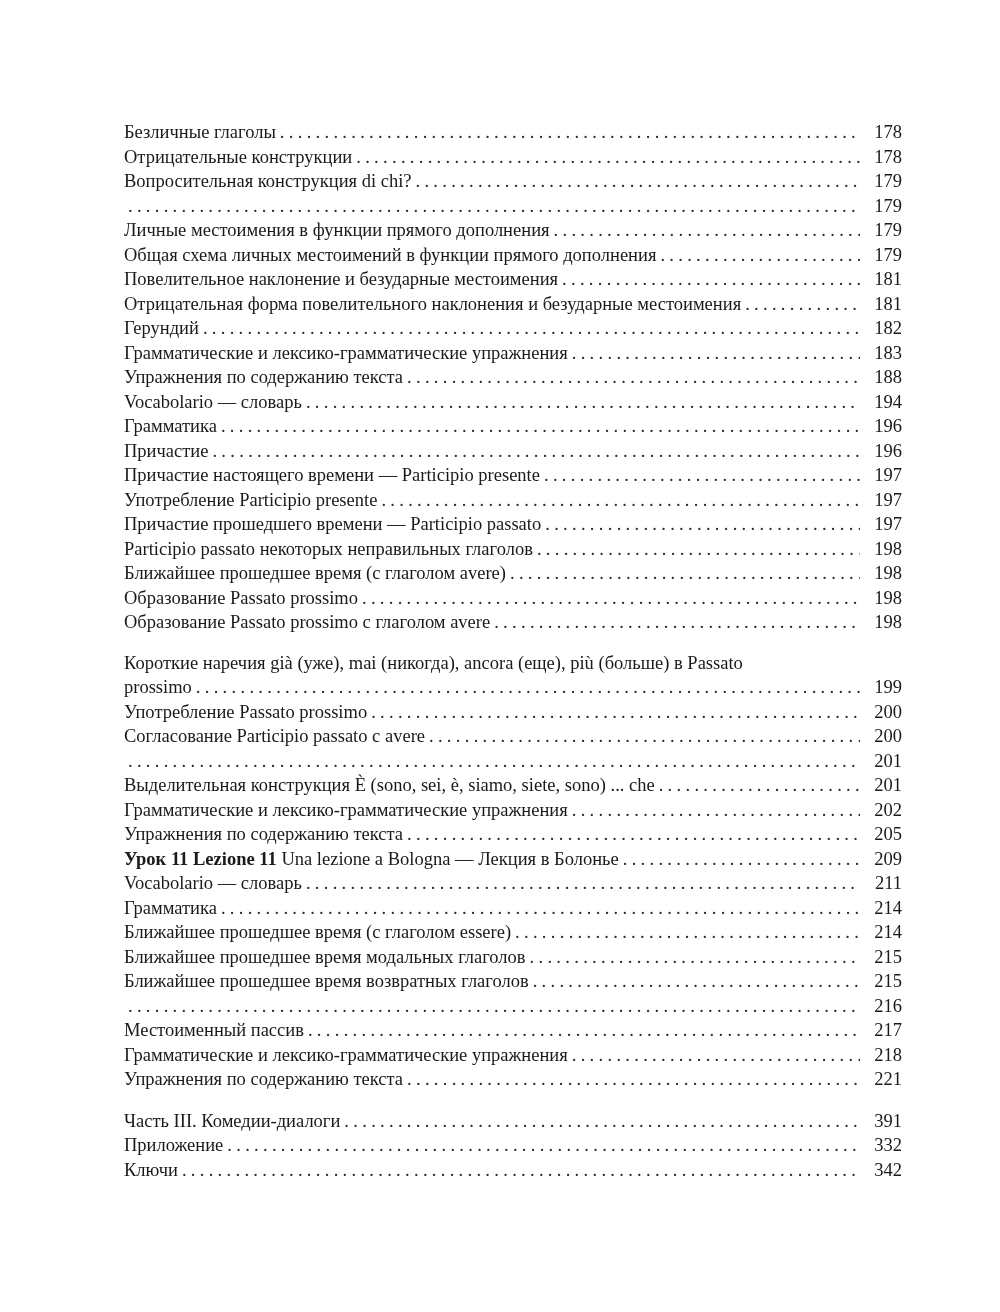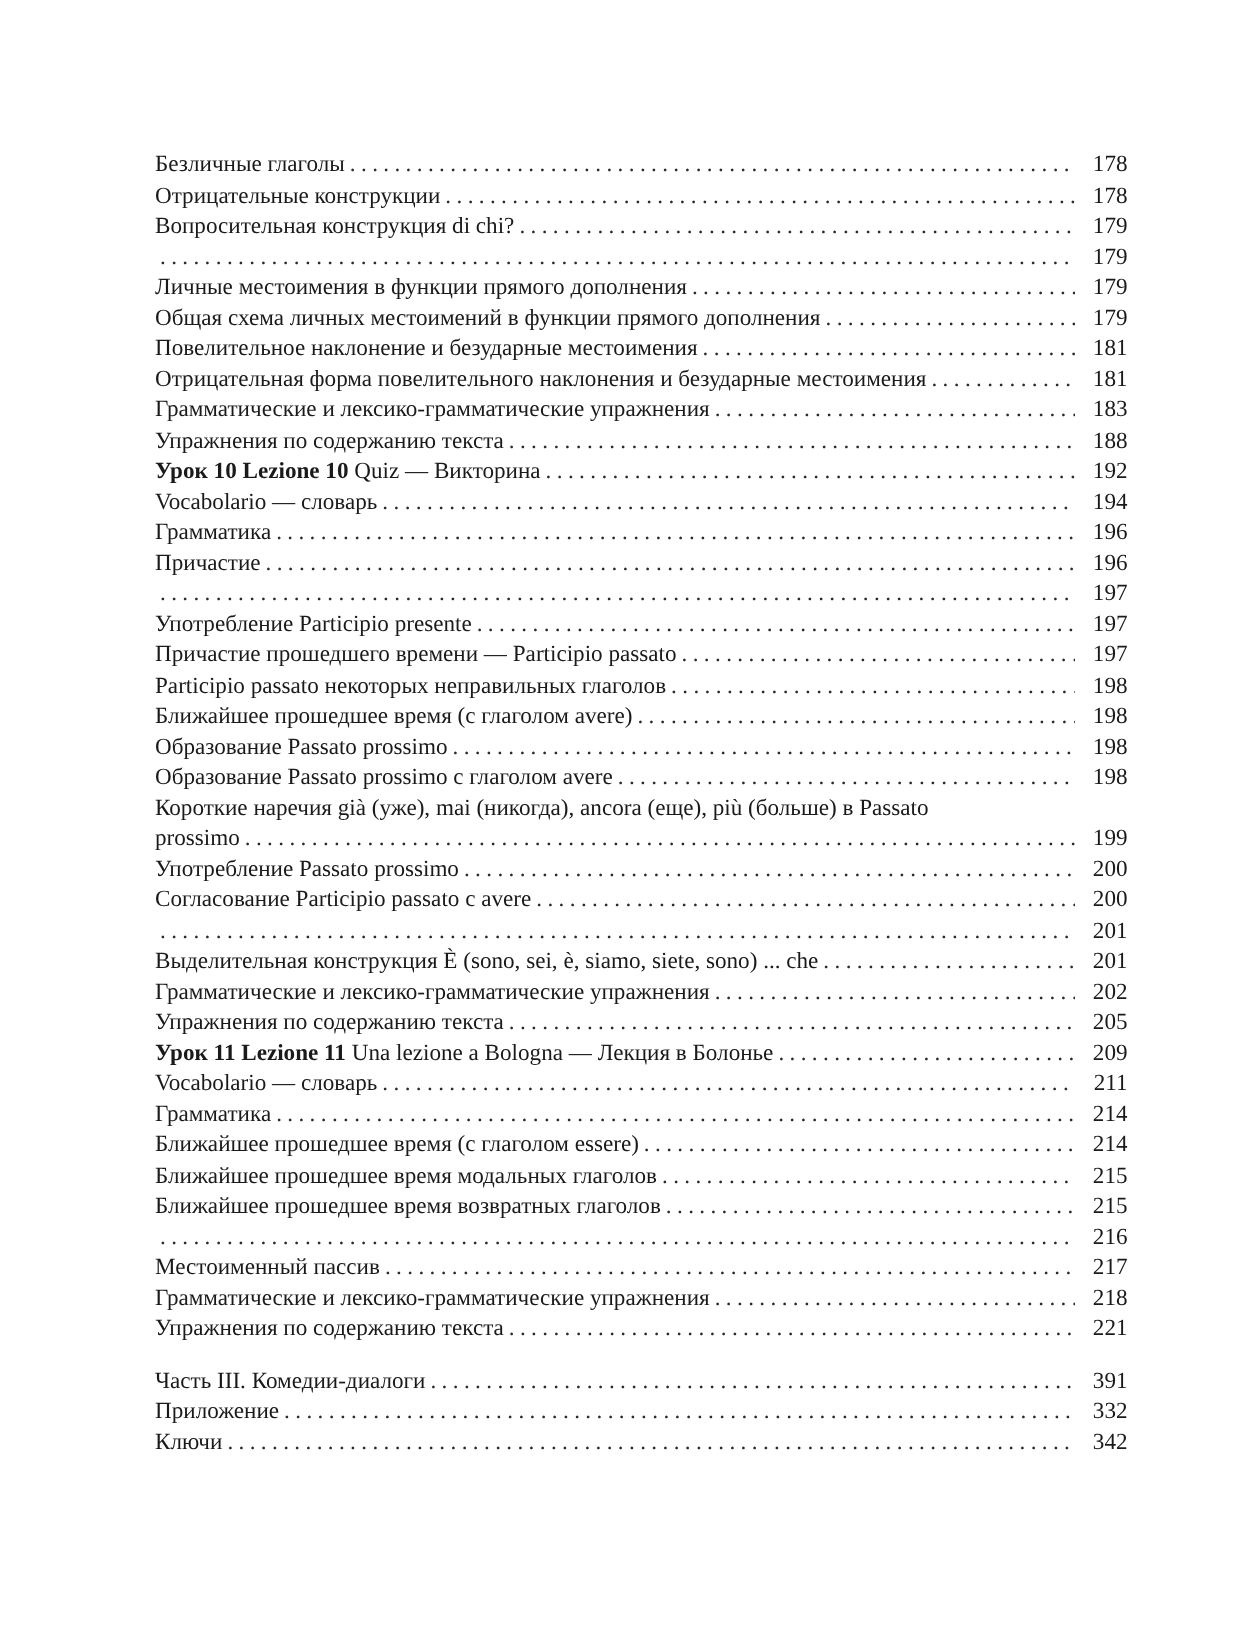--- a/index.html
+++ b/index.html
@@ -33,20 +33,21 @@
     .toc-row.tall {
       height: auto;
       flex-wrap: wrap;
       white-space: normal;
     }
     .toc-row.tall .wrap-first {
       width: 100%;
       line-height: 24.5px;
       height: 24.5px;
       white-space: nowrap;
+      margin-top: 16px;
     }
     .toc-row.tall .wrap-rest {
       display: flex;
       width: 100%;
       align-items: baseline;
       height: 24.5px;
       white-space: nowrap;
       overflow: hidden;
     }
     .title {
@@ -119,50 +120,51 @@
     <span class="title">Повелительное наклонение и безударные местоимения</span>
     <span class="leader"></span>
     <span class="page">181</span>
   </div>
   <div class="toc-row">
     <span class="title">Отрицательная форма повелительного наклонения и безударные местоимения</span>
     <span class="leader"></span>
     <span class="page">181</span>
   </div>
   <div class="toc-row">
+    <span class="title">Герундий</span>
+    <span class="leader"></span>
+    <span class="page">182</span>
+  </div>
+  <div class="toc-row">
     <span class="title">Грамматические и лексико-грамматические упражнения</span>
     <span class="leader"></span>
     <span class="page">183</span>
   </div>
   <div class="toc-row">
     <span class="title">Упражнения по содержанию текста</span>
     <span class="leader"></span>
     <span class="page">188</span>
   </div>
-  <div class="toc-row lesson">
-    <span class="title"><b>Урок 10 Lezione 10</b><span> Quiz — Викторина</span></span>
-    <span class="leader"></span>
-    <span class="page">192</span>
-  </div>
   <div class="toc-row">
     <span class="title">Vocabolario — словарь</span>
     <span class="leader"></span>
     <span class="page">194</span>
   </div>
   <div class="toc-row">
     <span class="title">Грамматика</span>
     <span class="leader"></span>
     <span class="page">196</span>
   </div>
   <div class="toc-row">
     <span class="title">Причастие</span>
     <span class="leader"></span>
     <span class="page">196</span>
   </div>
   <div class="toc-row">
+    <span class="title">Причастие настоящего времени — Participio presente</span>
     <span class="leader"></span>
     <span class="page">197</span>
   </div>
   <div class="toc-row">
     <span class="title">Употребление Participio presente</span>
     <span class="leader"></span>
     <span class="page">197</span>
   </div>
   <div class="toc-row">
     <span class="title">Причастие прошедшего времени — Participio passato</span>

